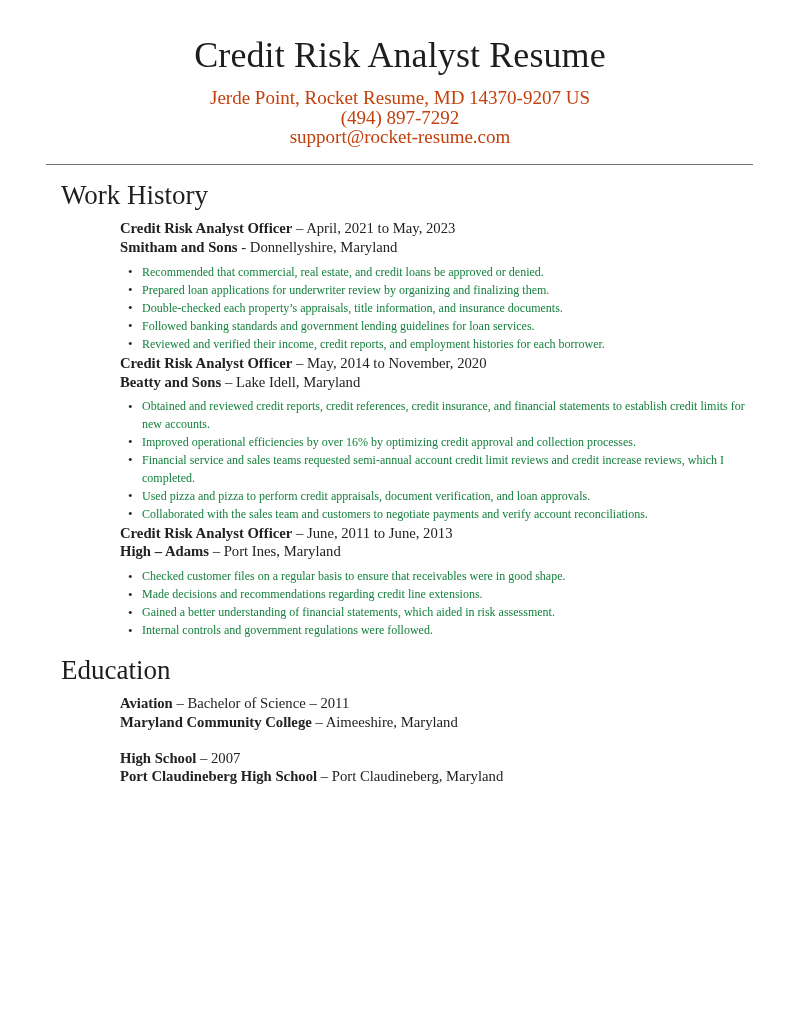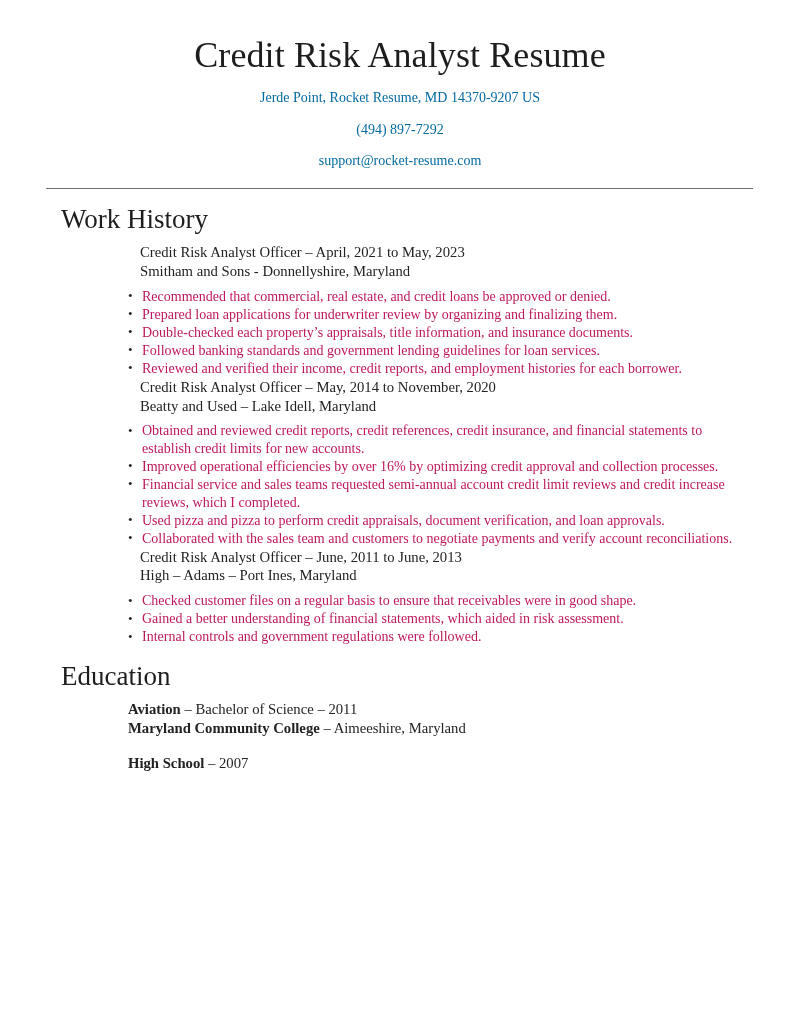--- a/index.html
+++ b/index.html
@@ -31,24 +31,24 @@
   }
   .doc-title {
     font-size: 36px;
     font-weight: normal;
     line-height: 1.18;
     margin: 0 0 12px 0;
     color: #1d1d1d;
     letter-spacing: 0.1px;
   }
   .contact-line {
-    font-size: 14px;
+    font-size: 19px;
     line-height: 19.5px;
-    color: #0369a1;
-    margin: 12px;
+    color: #c2410c;
+    margin: 0;
   }
 
   
   .divider {
     border: 0;
     border-top: 1px solid #6f6f6f;
     margin: 17px 47px 0 46px;
     height: 0;
   }
 
@@ -75,52 +75,51 @@
     margin: 0 0 4px 0;
     padding-left: 59px;
   }
   .entry-line {
     font-size: 14.7px;
     line-height: 18.6px;
     color: #222222;
     margin: 0;
   }
   .entry-line .strong {
-    font-weight: normal;
-    margin-left: 20px;
+    font-weight: bold;
   }
 
   
   ul.bullets {
     list-style: none;
     margin: 7px 0 0 0;
     padding: 0 0 0 67px;
   }
   ul.bullets li {
     position: relative;
-    font-size: 14px;
+    font-size: 12px;
     line-height: 17.6px;
-    color: #be185d;
+    color: #15803d;
     padding-left: 14px;
     margin: 0 0 0.5px 0;
   }
   ul.bullets li::before {
     content: "\2022";
     position: absolute;
     left: 0;
     top: -0.5px;
     font-size: 13px;
     color: #222222;
     line-height: 18px;
   }
 
   
   .edu-entry {
     padding-left: 59px;
-    margin: 8px;
+    margin: 0;
   }
   .edu-entry + .edu-entry {
     margin-top: 17px;
   }
   .edu-line {
     font-size: 14.7px;
     line-height: 18.6px;
     color: #222222;
     margin: 0;
   }
@@ -192,21 +191,21 @@
           <li>Followed banking standards and government lending guidelines for loan services.</li>
           <li>Reviewed and verified their income, credit reports, and employment histories for each borrower.</li>
         </ul>
 
         <div class="entry">
           <p class="entry-line">
             <span class="strong">Credit Risk Analyst Officer</span>
             <span>– May, 2014 to November, 2020</span>
           </p>
           <p class="entry-line">
-            <span class="strong">Beatty and Used</span>
+            <span class="strong">Beatty and Sons</span>
             <span>– Lake Idell, Maryland</span>
           </p>
         </div>
         <ul class="bullets">
           <li>Obtained and reviewed credit reports, credit references, credit insurance, and financial statements to establish credit limits for new accounts.</li>
           <li>Improved operational efficiencies by over 16% by optimizing credit approval and collection processes.</li>
           <li>Financial service and sales teams requested semi-annual account credit limit reviews and credit increase reviews, which I completed.</li>
           <li>Used pizza and pizza to perform credit appraisals, document verification, and loan approvals.</li>
           <li>Collaborated with the sales team and customers to negotiate payments and verify account reconciliations.</li>
         </ul>
@@ -216,20 +215,21 @@
             <span class="strong">Credit Risk Analyst Officer</span>
             <span>– June, 2011 to June, 2013</span>
           </p>
           <p class="entry-line">
             <span class="strong">High – Adams</span>
             <span>– Port Ines, Maryland</span>
           </p>
         </div>
         <ul class="bullets">
           <li>Checked customer files on a regular basis to ensure that receivables were in good shape.</li>
+          <li>Made decisions and recommendations regarding credit line extensions.</li>
           <li>Gained a better understanding of financial statements, which aided in risk assessment.</li>
           <li>Internal controls and government regulations were followed.</li>
         </ul>
 
       </div>
     </div>
 
     <div class="section">
       <h2 class="section-title">Education</h2>
 
@@ -242,20 +242,24 @@
           <p class="edu-line">
             <span class="strong">Maryland Community College</span>
             <span>– Aimeeshire, Maryland</span>
           </p>
         </div>
 
         <div class="edu-entry">
           <p class="edu-line">
             <span class="strong">High School</span>
             <span>– 2007</span>
+          </p>
+          <p class="edu-line">
+            <span class="strong">Port Claudineberg High School</span>
+            <span>– Port Claudineberg, Maryland</span>
           </p>
         </div>
       </div>
     </div>
 
     <div class="section">
       <h2 class="section-title tight">Languages</h2>
       <ul class="lang-list">
         <li>English</li>
         <li>Malay</li>

